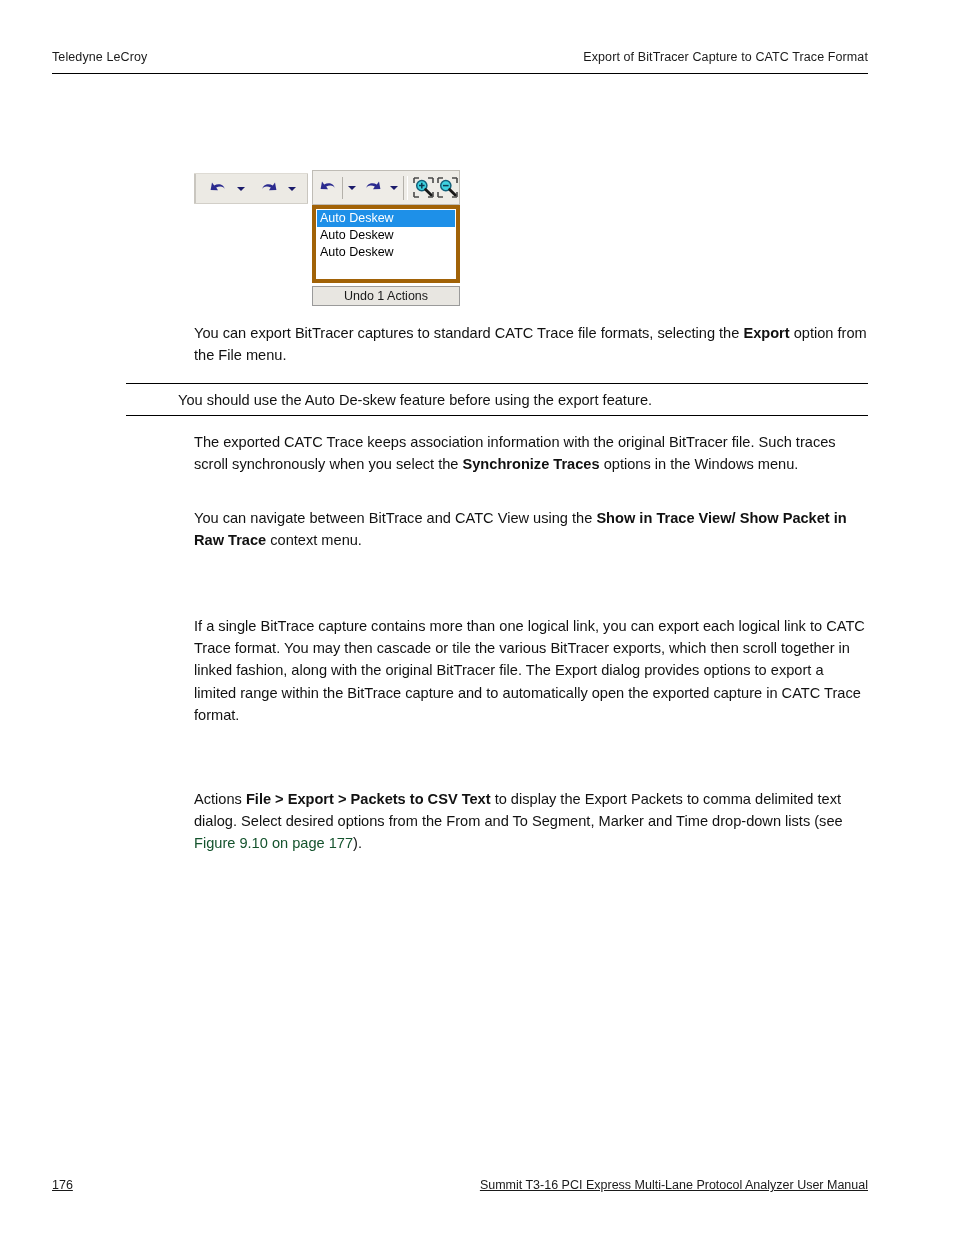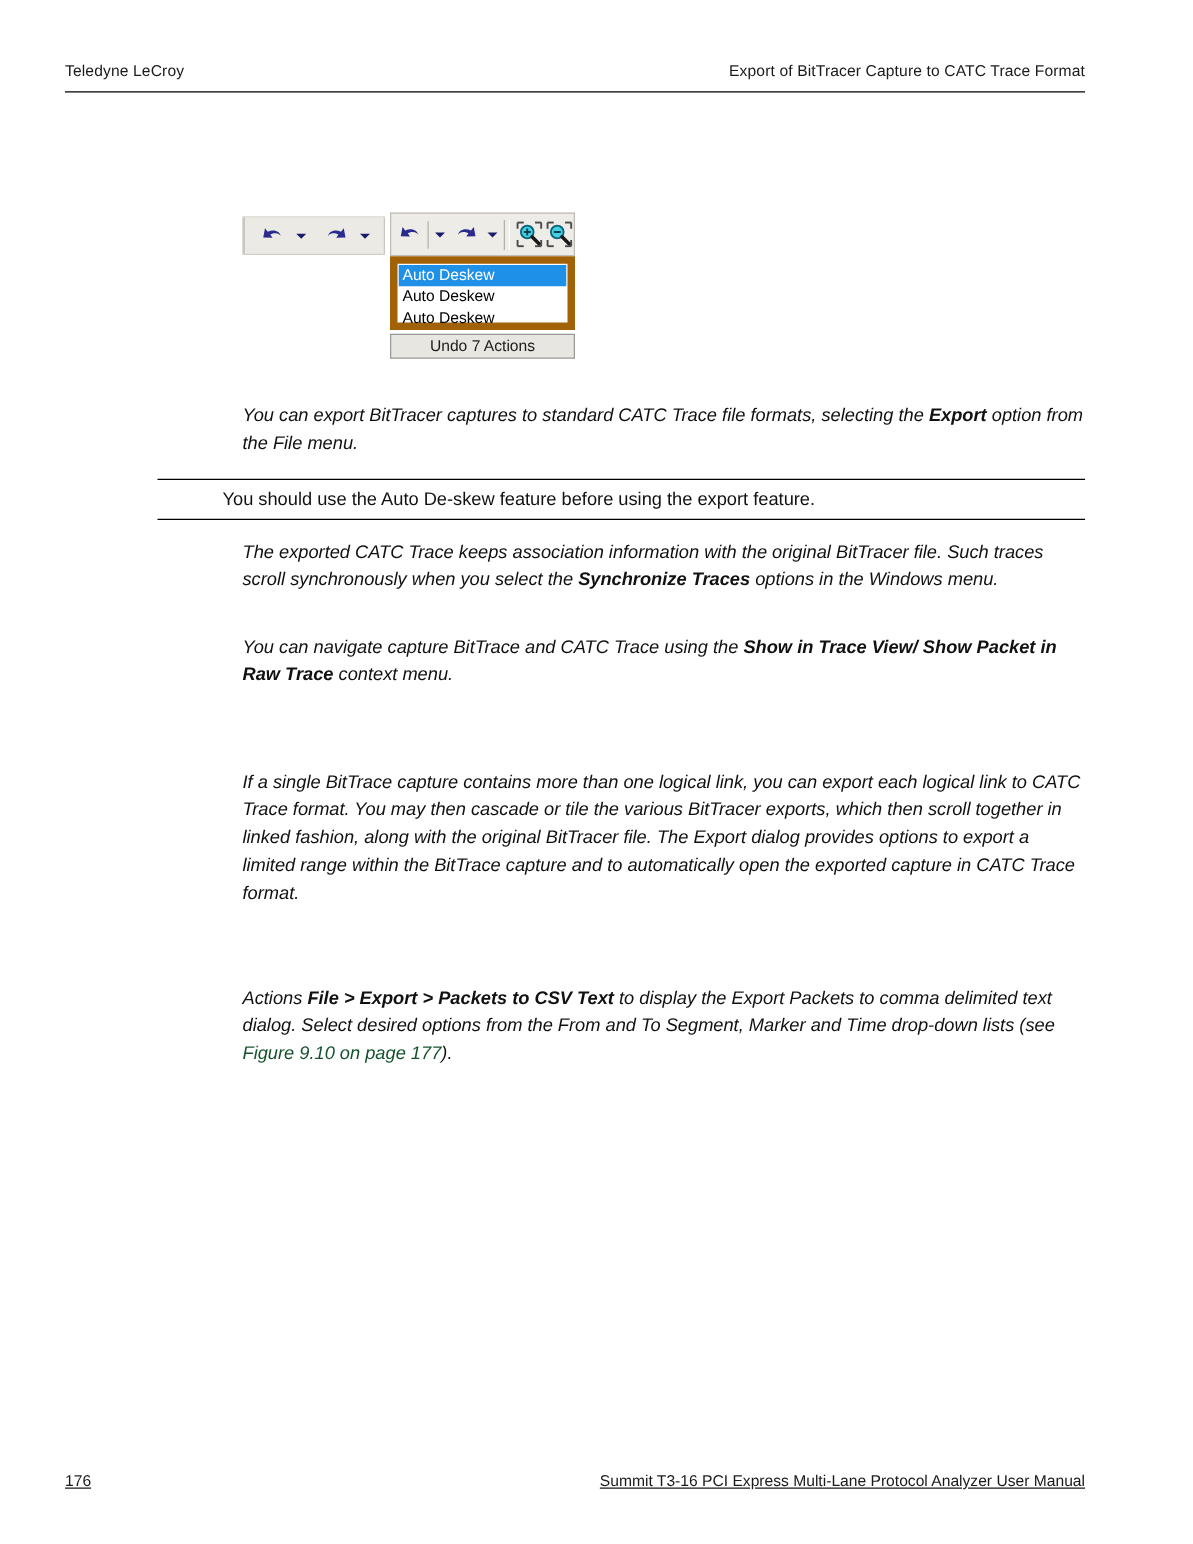--- a/index.html
+++ b/index.html
@@ -133,24 +133,24 @@
   
   .dropdown-panel {
     position: absolute;
     left: 118px;
     top: 35px;
     width: 148px;
     box-sizing: border-box;
   }
   .dropdown-list {
     background: #ffffff;
-    border: 6px solid #a16207;
+    border: 4px solid #a16207;
     box-sizing: border-box;
     padding: 1px;
-    height: 59px;
+    height: 78px;
   }
   .dd-item {
     font-size: 12.5px;
     line-height: 17px;
     height: 17px;
     padding: 0 3px;
     color: #000000;
     white-space: nowrap;
   }
   .dd-item.selected {
@@ -171,21 +171,21 @@
 
   
   .body-col {
     position: absolute;
     left: 194px;
     width: 675px;
     font-size: 14.6px;
     line-height: 22.2px;
     color: #111111;
   }
-  .body-col p { margin: 0; font-style: italic; }
+  .body-col p { margin: 0; }
   b, strong { font-weight: bold; }
   .xref { color: #14532d; margin-top: 48px; }
 
   
   .note-block {
     position: absolute;
     left: 126px;
     top: 383px;
     width: 742px;
   }
@@ -281,21 +281,21 @@
       </svg>
     </div>
   </div>
 
   <div class="dropdown-panel">
     <div class="dropdown-list">
       <div class="dd-item selected">Auto Deskew</div>
       <div class="dd-item">Auto Deskew</div>
       <div class="dd-item">Auto Deskew</div>
     </div>
-    <div class="dropdown-footer">Undo 7 Actions</div>
+    <div class="dropdown-footer">Undo 1 Actions</div>
   </div>
 </div>
 
 <div class="body-col" style="top:322px;">
   <p>
     <span>You can export BitTracer captures to standard CATC Trace file formats, selecting the </span><b>Export</b><span> option from the File menu.</span>
   </p>
 </div>
 
 <div class="note-block">
@@ -305,21 +305,21 @@
 </div>
 
 <div class="body-col" style="top:431px;">
   <p>
     <span>The exported CATC Trace keeps association information with the original BitTracer file. Such traces scroll synchronously when you select the </span><b>Synchronize Traces</b><span> options in the Windows menu.</span>
   </p>
 </div>
 
 <div class="body-col" style="top:507px;">
   <p>
-    <span>You can navigate capture BitTrace and CATC Trace using the </span><b>Show in Trace View/ Show Packet in Raw Trace</b><span> context menu.</span>
+    <span>You can navigate between BitTrace and CATC View using the </span><b>Show in Trace View/ Show Packet in Raw Trace</b><span> context menu.</span>
   </p>
 </div>
 
 <div class="body-col" style="top:615px;">
   <p>If a single BitTrace capture contains more than one logical link, you can export each logical link to CATC Trace format. You may then cascade or tile the various BitTracer exports, which then scroll together in linked fashion, along with the original BitTracer file. The Export dialog provides options to export a limited range within the BitTrace capture and to automatically open the exported capture in CATC Trace format.</p>
 </div>
 
 <div class="body-col" style="top:788px;">
   <p>
     <span>Actions </span><b>File &gt; Export &gt; Packets to CSV Text</b><span> to display the Export Packets to comma delimited text dialog. Select desired options from the From and To Segment, Marker and Time drop-down lists (see </span><span class="xref">Figure 9.10 on page 177</span><span>).</span>

